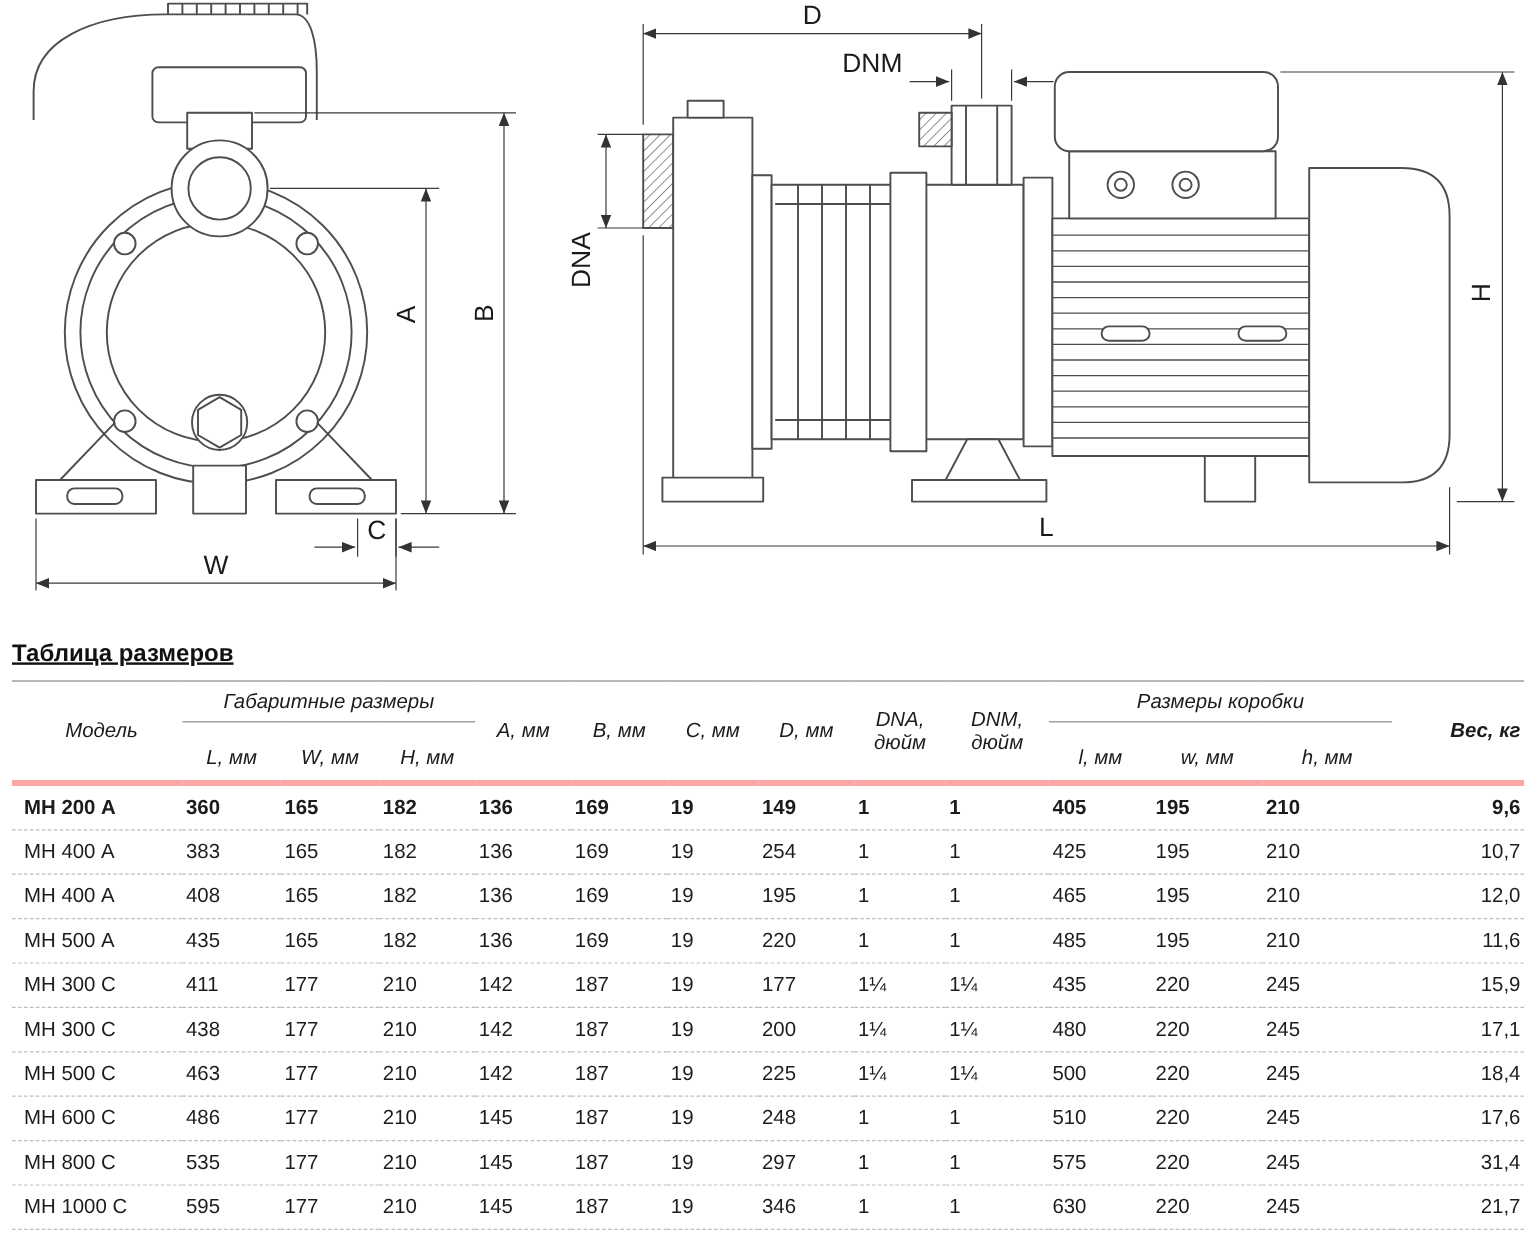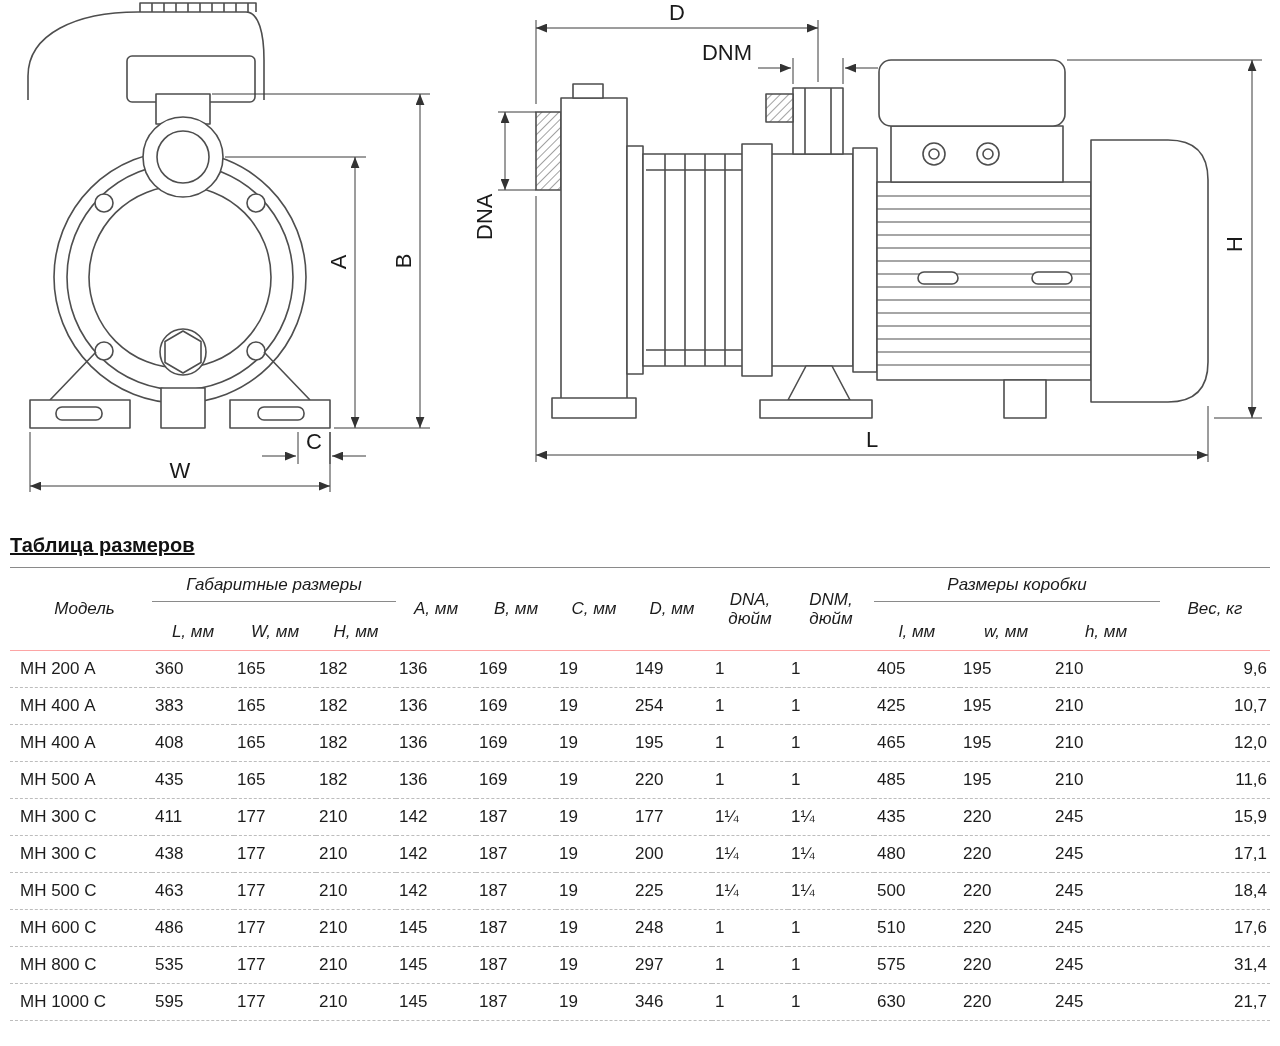--- a/index.html
+++ b/index.html
@@ -8,25 +8,25 @@
   .drawing{display:block;}
   .table-title{font-size:20px;font-weight:bold;margin:14px 0 10px 10px;color:#111;text-decoration:underline;}
   table.dims{border-collapse:collapse;table-layout:fixed;width:1260px;margin:0 10px;
              font-size:17px;color:#1c1c1c;border-bottom:1px dashed #bdbdbd;}
   table.dims thead th{font-style:italic;font-weight:400;text-align:center;
                       padding:5px 3px;vertical-align:middle;white-space:pre-line;line-height:1.15;}
   table.dims thead tr:first-child th{border-top:1.5px solid #8a8a8a;}
   table.dims th.group{border-bottom:1px solid #8a8a8a;vertical-align:top;padding-top:7px;padding-bottom:6px;}
   table.dims thead tr.units th{padding-top:20px;padding-bottom:9px;}
   table.dims tbody td{border-top:1px dashed #bdbdbd;padding:8px 3px;text-align:left;}
-  table.dims tbody tr:first-child td{border-top:1px solid #fca5a5;}
+  table.dims tbody tr:first-child td{border-top:5px solid #fca5a5;font-weight:bold;}
   table.dims .col-model{padding-left:10px;}
   table.dims th.th-model{padding-left:10px;}
   table.dims .col-weight{text-align:right;}
-  table.dims th.th-weight{text-align:center;}
+  table.dims th.th-weight{text-align:right;font-weight:bold;}
   svg text{font-family:"Liberation Sans",sans-serif;font-size:22px;fill:#1a1a1a;}
 </style>
 </head>
 <body>
 
 <div class="page">
 
   <svg class="drawing" width="1280" height="520" viewBox="0 0 1280 520">
     <defs>
       <marker id="arr" viewBox="0 0 10 8" refX="10" refY="4" markerWidth="11" markerHeight="9" orient="auto-start-reverse" markerUnits="userSpaceOnUse">

